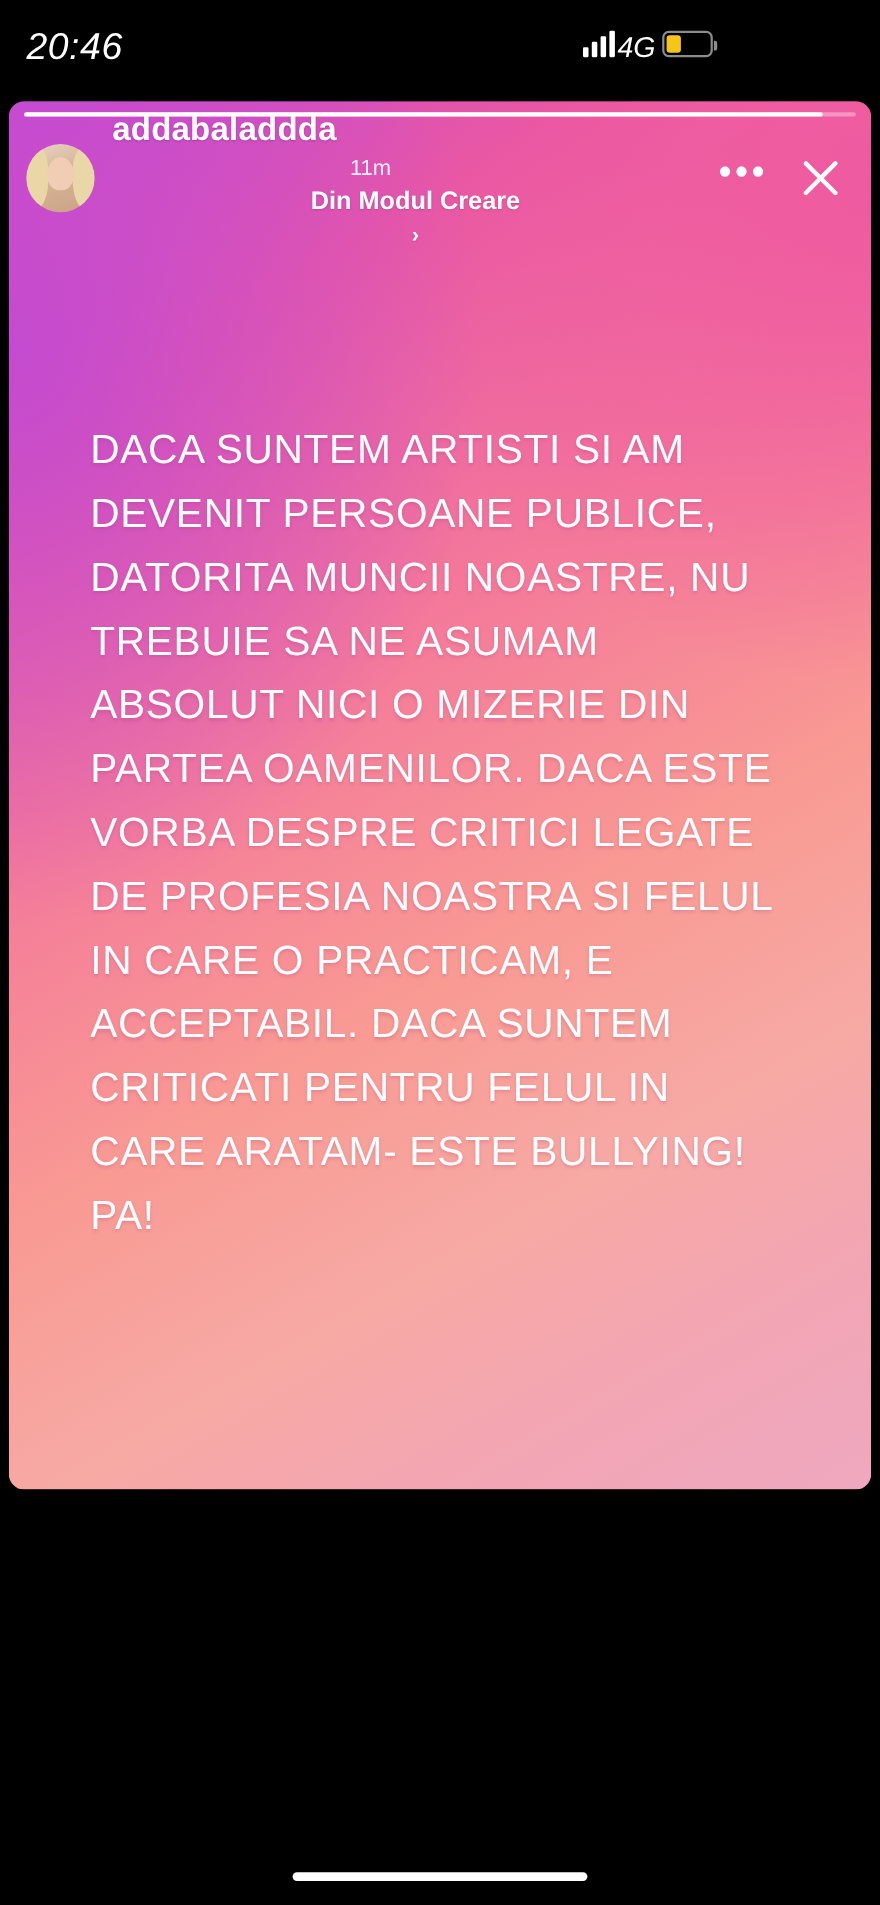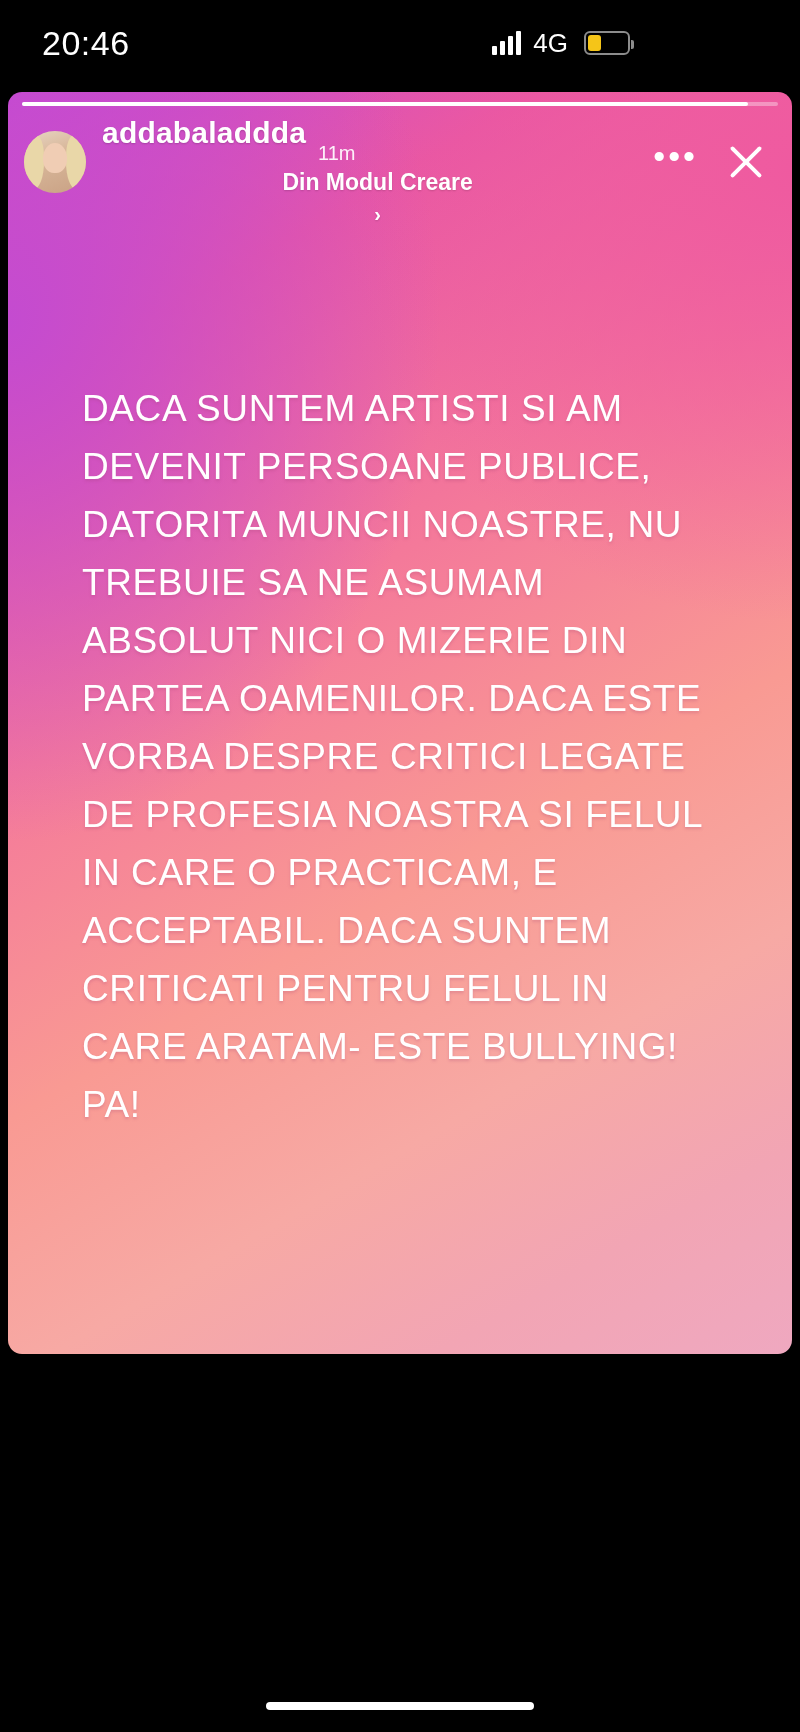--- a/index.html
+++ b/index.html
@@ -23,33 +23,32 @@
 
   
   .status-bar {
     position: absolute;
     top: 0; left: 0;
     width: 672px;
     height: 86px;
     display: flex;
     align-items: center;
     justify-content: space-between;
-    padding: 0 42px;
+    padding: 0 24px;
     box-sizing: border-box;
     color: #fff;
+    font-style: italic;
   }
   .status-time {
     font-size: 34px;
     font-weight: 500;
     letter-spacing: 0.5px;
   }
   .status-right {
     display: flex;
-    align-items: center;
-    gap: 10px;
   }
   .signal-bars {
     display: flex;
     align-items: flex-end;
     gap: 3px;
     height: 24px;
   }
   .signal-bars i {
     display: block;
     width: 5px;
@@ -162,21 +161,21 @@
     background: #f0cdb4;
     border-radius: 50% 50% 45% 45%;
   }
   .header-text {
     margin-left: 16px;
     flex: 1 1 auto;
     min-width: 0;
   }
   .hdr-line1 {
     display: flex;
-    align-items: center;
+    align-items: flex-start;
     gap: 12px;
     color: #fff;
   }
   .username {
     font-size: 30px;
     font-weight: 600;
     letter-spacing: 0.2px;
     text-shadow: 0 1px 2px rgba(0,0,0,0.18);
   }
   .timestamp {

